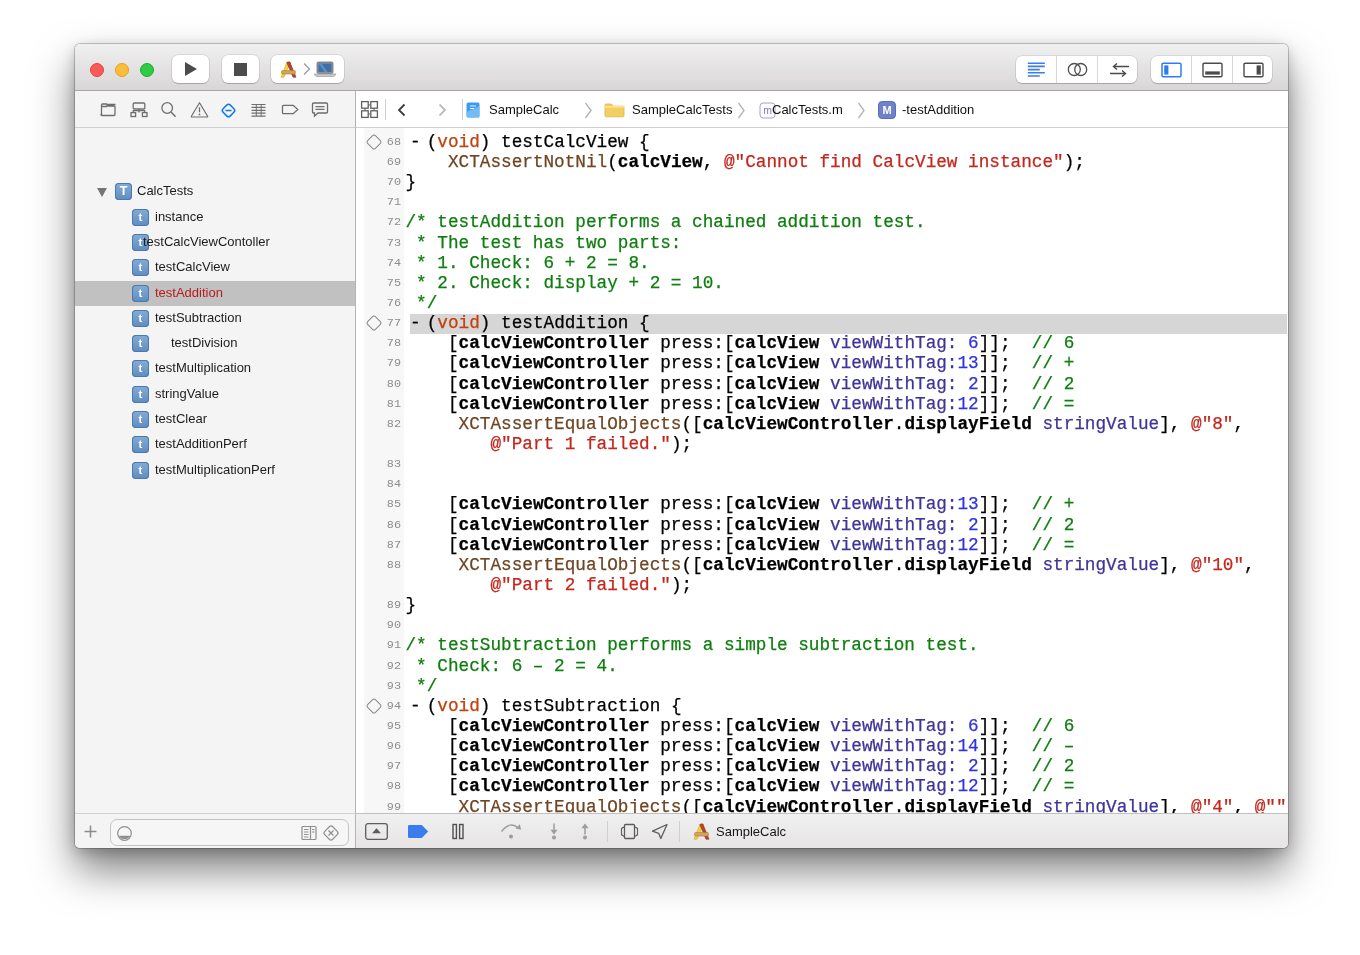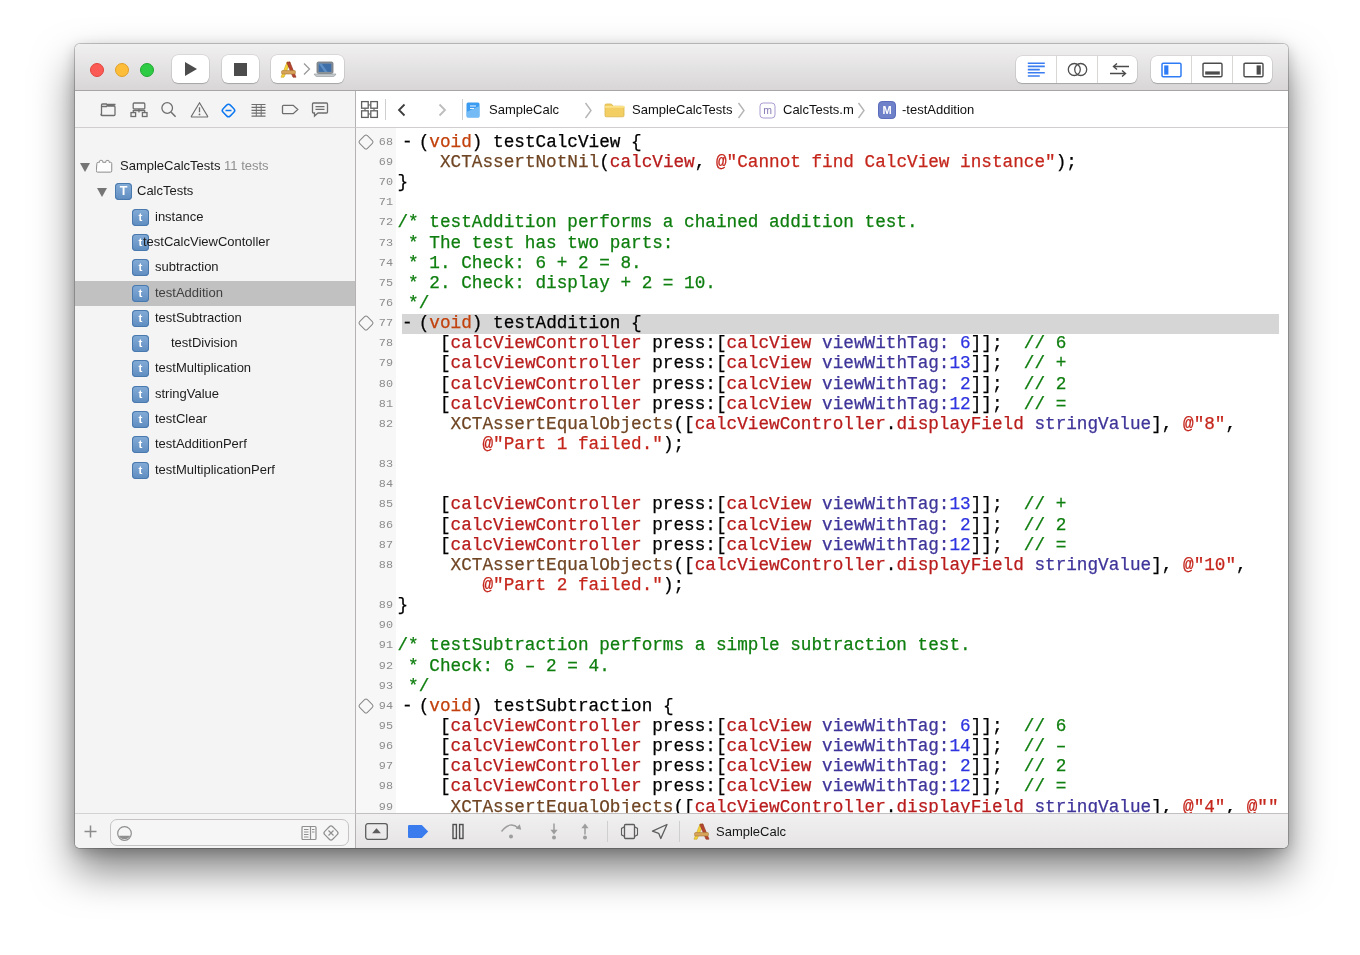--- a/index.html
+++ b/index.html
@@ -42,21 +42,21 @@
     border-bottom:1px solid #d0cece; font-size:13px; color:#111; }
   .ni { position:absolute; top:10px; }
   .ji { position:absolute; top:9px; }
   .jc { top:10px; width:9px; height:19px; }
   .jt { position:absolute; top:10.5px; font-size:13px; color:#101010; }
   .vsep { position:absolute; top:8px; width:1px; height:21px; background:#cfcfcf; }
   
   .main { position:absolute; left:0; top:84px; width:1213px; height:685px; }
   .sidebar { position:absolute; left:0; top:0; width:281px; height:685px; background:#f4f4f4;
     border-right:1px solid #b4b2b2; overflow:hidden; }
-  .editor { position:absolute; left:281px; top:0; width:932px; height:685px; background:#fff; overflow:hidden; }
+  .editor { position:absolute; left:289px; top:0; width:932px; height:685px; background:#fff; overflow:hidden; }
   .gutterbg { position:absolute; left:0; top:0; width:40px; height:685px; background:#f7f7f7; }
   
   .bottombar { position:absolute; left:0; top:769px; width:1213px; height:35px; }
   .filterbar { position:absolute; left:0; top:0; width:281px; height:35px; background:#f4f4f4;
     border-right:1px solid #b4b2b2; border-top:1px solid #d4d2d2; }
   .debugbar { position:absolute; left:281px; top:0; width:932px; height:35px;
     background:linear-gradient(#f1f0f0,#e6e4e4); border-top:1px solid #c1bfbf; }
   
   .trow { position:absolute; left:0; width:280px; height:25px; font-size:13px; color:#1c1c1c; }
   .trow .lbl { position:absolute; top:4px; }
@@ -67,32 +67,32 @@
   .disc.down { border-top:9px solid #757575; border-left:5.5px solid transparent; border-right:5.5px solid transparent; top:9px; }
   .tbicon { position:absolute; top:4px; width:17px; height:17px; }
   .tsq { position:absolute; top:4px; width:17px; height:17px; border-radius:4px;
     background:linear-gradient(#85acd7,#5e8cc0); box-shadow:inset 0 0 0 1px #4979ad;
     color:#fff; text-align:center; font-weight:bold; font-size:12.5px; line-height:17px; }
   .ffield { position:absolute; left:35px; top:5px; width:239px; height:27px;
     background:#f6f6f6; border:1px solid #c5c3c3; border-radius:7px; }
   .di { position:absolute; }
   .dt { position:absolute; top:10px; font-size:13px; color:#161616; }
   .tsq.sm { font-size:11.5px; }
-  .sel .lbl { color:#404040; }
+  .sel .lbl { color:#b91c1c; }
   
   .codearea { position:absolute; left:0; top:0; width:932px; height:685px;
     font-family:"Liberation Mono", monospace; font-size:17.7px; line-height:20.15px; white-space:pre; }
   .band { position:absolute; left:46px; top:185.8px; width:876.5px; height:19.9px; background:#d6d6d6; }
   .gutcol { position:absolute; left:0; top:3.9px; width:37px; text-align:right;
     font-size:11.8px; color:#8d8d8d; line-height:20.15px; }
   .codecol { position:absolute; left:41.5px; top:3.9px; -webkit-text-stroke:0.25px currentColor; }
   .gl,.cl { height:20.15px; }
   .cl i { font-style:normal; }
   .dsh { margin-left:4.5px; margin-right:-4.5px; }
-  i.k { color:#c2410c; } i.m { color:#6f4523; } i.t { color:#b91c1c; }
+  i.k { color:#c2410c; } i.m { color:#6f4523; } i.t { color:#000000;font-weight:bold; }
   i.o { color:#3e3499; } i.n { color:#2e34e0; } i.s { color:#c5261c; } i.c { color:#0e7e0e; }
   .diamond { position:absolute; width:12px; height:12px; border:1.5px solid #868686; border-radius:2.5px;
     transform:rotate(45deg); left:3.9px; }
 </style>
 </head>
 <body>
 <div class="window">
   <div class="toolbar">
     <div class="tl r"></div>
       <div class="tl y"></div>
@@ -227,21 +227,21 @@
           <path d="M1 5.8 h19.9 v-0.6 q0-1.2 -1.2-1.2 h-18.7" fill="#fbe289" stroke="none"></path>
         </svg>
       <div class="jt" style="left:276px">SampleCalcTests</div>
       <svg class="ji jc" style="left:381px">
           <use href="#crumb"></use>
         </svg>
       <svg class="ji" style="left:403px;top:11px" width="17" height="17" viewBox="0 0 17 17">
           <rect x="1" y="1" width="15" height="15" rx="3.2" fill="#fdfdfd" stroke="#ab9cd1" stroke-width="1"></rect>
           <text x="8.5" y="12.2" font-size="10.5" fill="#8677b5" text-anchor="middle" font-family="Liberation Sans">m</text>
         </svg>
-      <div class="jt" style="left:427px">CalcTests.m</div>
+      <div class="jt" style="left:416px">CalcTests.m</div>
       <svg class="ji jc" style="left:501px">
           <use href="#crumb"></use>
         </svg>
       <svg class="ji" style="left:522px;top:10px" width="18" height="18" viewBox="0 0 18 18">
           <rect x="0.5" y="0.5" width="17" height="17" rx="3.6" fill="#6f81c9" stroke="#5a6cbb" stroke-width="1"></rect>
           <text x="9" y="13" font-size="11" font-weight="bold" fill="#fff" text-anchor="middle" font-family="Liberation Sans">M</text>
         </svg>
       <div class="jt" style="left:546px">-testAddition</div>
       <svg width="0" height="0">
           <defs>
@@ -254,43 +254,36 @@
   </div>
   <div class="main">
     <div class="sidebar" id="sidebar">
       <svg width="0" height="0">
           <defs>
         <g id="case">
               <path d="M1 5.2 q0-1.4 1.4-1.4 h1.6 v-1.2 q0-0.9 0.9-0.9 h1.7 q0.9 0 0.9 0.9 v1.2 h3.6 v-1.2 q0-0.9 0.9-0.9 h1.7 q0.9 0 0.9 0.9 v1.2 h1.6 q1.4 0 1.4 1.4 v8.2 q0 1.4 -1.4 1.4 h-14.5 q-1.4 0 -1.4 -1.4 z" fill="#fdfdfd" stroke-width="1.1"></path>
             </g>
       </defs>
         </svg>
-      <div class="trow" style="top:26px">
-        <div class="disc down" style="left:5px"></div>
-        <svg class="tbicon" style="left:21px" width="19" height="17" viewBox="0 0 19 17">
-            <use href="#case" stroke="#8a8a8a"></use>
-          </svg>
-        <div class="lbl" style="left:45px">SampleCalcTests <span class="cnt">11 tests</span></div>
-      </div>
       <div class="trow" style="top:51.3px">
         <div class="disc down" style="left:22px"></div>
         <div class="tsq" style="left:40px">T</div>
         <div class="lbl" style="left:62px">CalcTests</div>
       </div>
       <div class="trow" style="top:76.6px">
           <div class="tsq sm" style="left:57px">t</div>
           <div class="lbl" style="left:80px">instance</div>
         </div>
       <div class="trow" style="top:101.9px">
           <div class="tsq sm" style="left:57px">t</div>
           <div class="lbl" style="left:68px">testCalcViewContoller</div>
         </div>
       <div class="trow" style="top:127.2px">
           <div class="tsq sm" style="left:57px">t</div>
-          <div class="lbl" style="left:80px">subtraction</div>
+          <div class="lbl" style="left:80px">testCalcView</div>
         </div>
       <div class="trow sel" style="top:152.5px">
           <div class="tsq sm" style="left:57px">t</div>
           <div class="lbl" style="left:80px">testAddition</div>
         </div>
       <div class="trow" style="top:177.8px">
           <div class="tsq sm" style="left:57px">t</div>
           <div class="lbl" style="left:80px">testSubtraction</div>
         </div>
       <div class="trow" style="top:203.1px">

